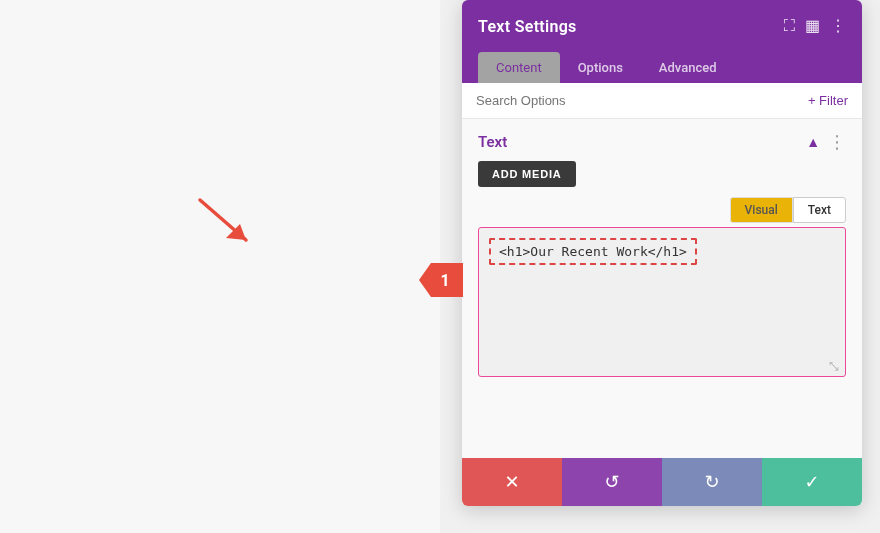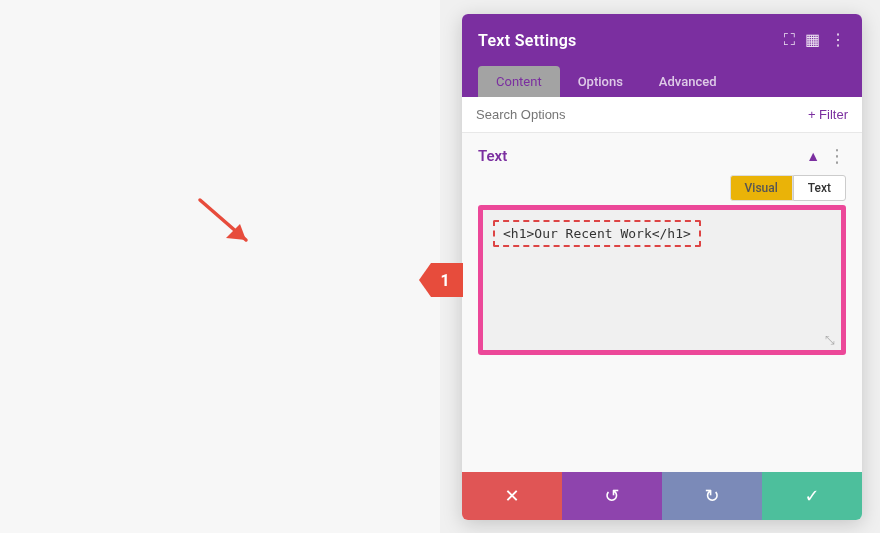--- a/index.html
+++ b/index.html
@@ -47,21 +47,21 @@
       left: 200px;
       top: 38%;
       width: 80px;
       height: 60px;
     }
 
     
     .panel {
       position: absolute;
       right: 18px;
-      top: 14px;
+      top: 0;
       width: 400px;
       height: 506px;
       background: #fff;
       border-radius: 6px;
       box-shadow: 0 4px 20px rgba(0,0,0,0.18);
       display: flex;
       flex-direction: column;
       overflow: hidden;
     }
 
@@ -243,21 +243,21 @@
 
     .editor-tab.active {
       background: #fff;
       color: #333;
       border-color: #ccc;
     }
 
     
     .text-editor {
       background: #f0f0f0;
-      border: 5px solid #ec4899;
+      border: 1px solid #ec4899;
       border-radius: 3px;
       min-height: 150px;
       padding: 10px;
       position: relative;
       font-size: 13px;
       color: #333;
     }
 
     .editor-content {
       border: 2px dashed #d44;
@@ -370,20 +370,21 @@
       <span class="section-title">Text</span>
       <div class="section-controls">
         <span class="section-chevron">▲</span>
         <span class="section-dots">⋮</span>
       </div>
     </div>
 
     
 
     
+    <button class="add-media-btn">ADD MEDIA</button>
 
     
     <div class="editor-tabs">
       <div class="editor-tab">Visual</div>
       <div class="editor-tab active">Text</div>
     </div>
 
     
     <div class="text-editor">
       <div class="editor-content">&lt;h1&gt;Our Recent Work&lt;/h1&gt;</div>

